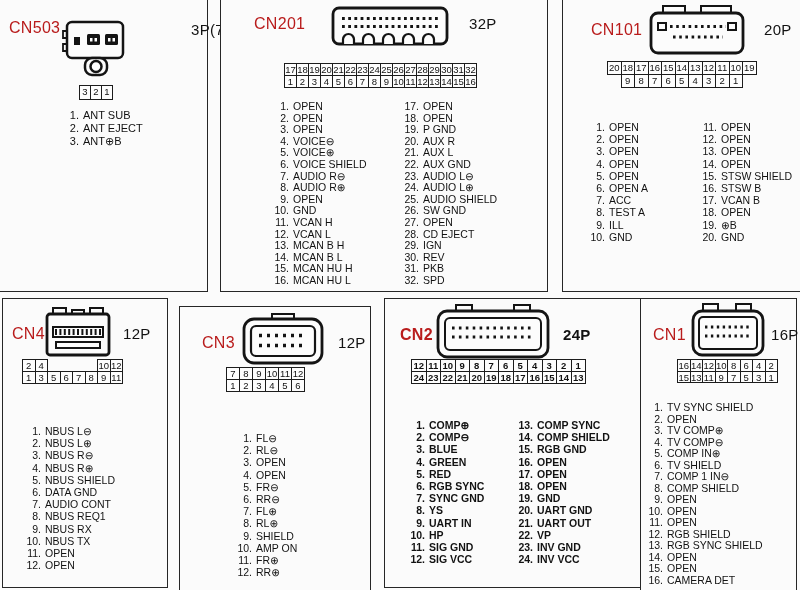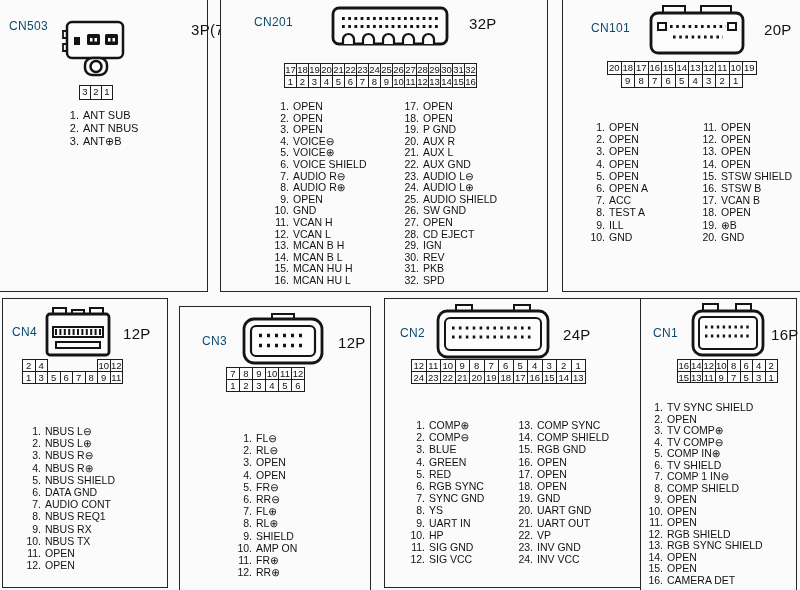--- a/index.html
+++ b/index.html
@@ -1,19 +1,19 @@
 <!DOCTYPE html>
 <html><head>
 <meta charset="utf-8">
 <style>
   html,body{margin:0;padding:0;}
   body{font-family:"Liberation Sans",sans-serif;background:#ffffff;}
   .stage{position:relative;width:800px;height:590px;background:#fbfbfb;overflow:hidden;color:#141414;}
   .panel{position:absolute;border:1.5px solid #262626;background:#fbfbfb;box-sizing:border-box;}
-  .cn-name{position:absolute;font-size:12px;color:#0c4a6e;letter-spacing:.3px;white-space:nowrap;text-align:right;}
+  .cn-name{position:absolute;font-size:16px;color:#b91c1c;letter-spacing:.3px;white-space:nowrap;text-align:right;}
   .pcount{position:absolute;font-size:15px;color:#121212;letter-spacing:.3px;white-space:nowrap;}
   .conn{position:absolute;}
   .pin-grid{position:absolute;}
   .grid-row{display:flex;}
   .grid-row + .grid-row{margin-top:-1px;}
   .grid-cell{width:var(--cw,13px);height:var(--ch,13px);border:1px solid #1c1c1c;box-sizing:border-box;
     font-size:9.5px;line-height:11px;text-align:center;color:#111;margin-left:-1px;background:#fdfdfd;
     overflow:hidden;}
   .grid-cell:first-child{margin-left:0;}
   .grid-cell.empty{border-color:transparent;background:transparent;}
@@ -51,21 +51,21 @@
           <div class="grid-cell">1</div>
         </div>
       </div>
     <div class="pin-list" style="left:70px;top:116px;--nw:16px;--lh:13px;font-size:11px;">
         <div class="pin-row">
           <span class="pin-num">1.</span>
           <span class="pin-label">ANT SUB</span>
         </div>
         <div class="pin-row">
           <span class="pin-num">2.</span>
-          <span class="pin-label">ANT NBUS</span>
+          <span class="pin-label">ANT EJECT</span>
         </div>
         <div class="pin-row">
           <span class="pin-num">3.</span>
           <span class="pin-label">ANT⊕B</span>
         </div>
       </div>
   </div>
 
   <div class="panel" style="left:220px;top:-8px;width:328px;height:300px;">
     <div class="cn-name" style="left:33px;top:22px;">CN201</div>
@@ -533,21 +533,21 @@
           <span class="pin-num">11.</span>
           <span class="pin-label">FR⊕</span>
         </div>
         <div class="pin-row">
           <span class="pin-num">12.</span>
           <span class="pin-label">RR⊕</span>
         </div>
       </div>
   </div>
 
-  <div class="panel" style="left:384px;top:298px;width:262px;height:290px;">
+  <div class="panel" style="left:384px;top:298px;width:262px;height:290px;font-weight:bold;">
     <div class="cn-name" style="left:15px;top:27px;">CN2</div>
     <svg class="conn" style="left:51px;top:5px;" width="114" height="56" viewBox="0 0 114 56">
       <rect x="20" y="1" width="16" height="8" fill="#fcfcfc" stroke="#141414" stroke-width="2"></rect>
       <rect x="78" y="1" width="16" height="8" fill="#fcfcfc" stroke="#141414" stroke-width="2"></rect>
       <rect x="2" y="7" width="110" height="46" rx="9" fill="#fcfcfc" stroke="#141414" stroke-width="2.8"></rect>
       <rect x="9" y="14" width="96" height="32" rx="5" fill="none" stroke="#141414" stroke-width="2"></rect>
       <line x1="16" y1="24" x2="98" y2="24" stroke="#141414" stroke-width="3.2" stroke-dasharray="2.6 4.3"></line>
       <line x1="16" y1="33" x2="98" y2="33" stroke="#141414" stroke-width="3.2" stroke-dasharray="2.6 4.3"></line>
     </svg>
     <div class="pcount" style="left:178px;top:27px;text-align:right;">24P</div>

